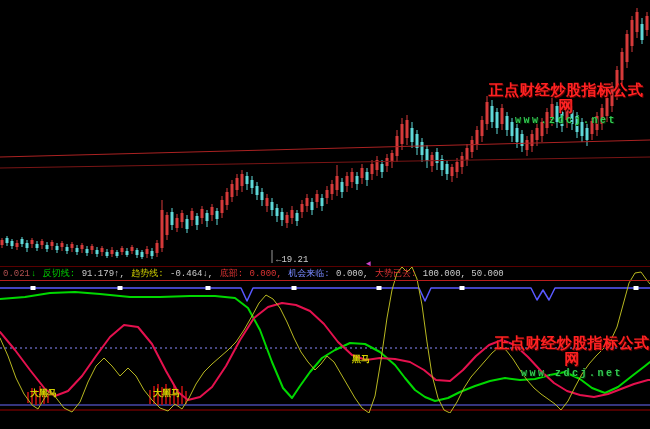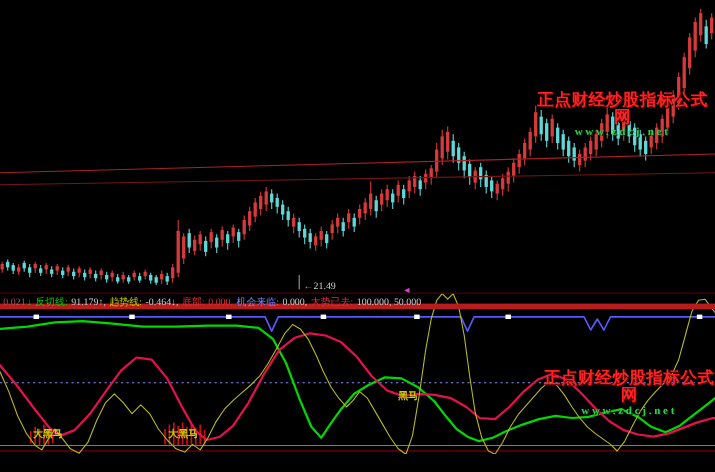--- a/index.html
+++ b/index.html
@@ -1,28 +1,28 @@
 <!DOCTYPE html>
 <html><head>
 <meta charset="utf-8">
 <style>
   html,body{margin:0;padding:0;background:#000;}
   .screen{position:relative;width:650px;height:413px;background:#000;overflow:hidden;
-          font-family:Liberation Serif, serif;}
+          font-family:Liberation Mono, monospace;}
   svg.gfx{position:absolute;left:0;top:0;z-index:1;}
   .watermark{position:absolute;z-index:3;text-align:center;line-height:1.05;pointer-events:none;}
   .wm-line1{display:block;font-weight:bold;font-size:15px;letter-spacing:0.5px;
             text-shadow:1px 1px 0 #5a0000;}
   .wm-line2{display:block;font-weight:bold;font-size:10px;letter-spacing:2.5px;
             text-shadow:1px 1px 0 #003300;}
   .wm-upper{left:482px;top:84px;width:168px;}
   .wm-lower{left:492px;top:337px;width:160px;}
   #indicator-row{position:absolute;left:0;top:266px;width:650px;height:15px;z-index:4;
                  font-size:9px;line-height:15px;white-space:nowrap;padding-left:3px;
-                 border-top:1px solid #5a0000;border-bottom:5px solid #b91c1c;
+                 border-top:1px solid #5a0000;border-bottom:1px solid #b91c1c;
                  box-sizing:border-box;background:transparent;}
   #indicator-row span{margin-right:1px;}
   .anno{position:absolute;z-index:2;color:#cfcf00;font-size:9px;line-height:10px;
         font-weight:bold;}
   #price-label{position:absolute;left:276px;top:255px;z-index:2;color:#cccccc;
                font-size:9px;line-height:10px;}
   #price-label .arr{color:#aaaaaa;}
   #scroll-arrow{position:absolute;left:366px;top:259px;z-index:5;color:#cc44cc;
                 font-size:8px;line-height:9px;cursor:pointer;}
 </style>
@@ -348,22 +348,22 @@
   <div class="watermark wm-upper">
     <span class="wm-line1" style="color: rgb(255, 34, 34);">正点财经炒股指标公式网</span>
     <span class="wm-line2" style="color: rgb(51, 204, 85);">www.zdcj.net</span>
   </div>
 
   <div class="watermark wm-lower">
     <span class="wm-line1" style="color: rgb(255, 34, 34);">正点财经炒股指标公式网</span>
     <span class="wm-line2" style="color: rgb(51, 204, 85);">www.zdcj.net</span>
   </div>
 
-  <div id="price-label"><span class="arr">←</span><span>21.49</span></div>
+  <div id="price-label"><span class="arr">←</span><span>19.21</span></div>
 
   <div id="scroll-arrow">◄</div>
 
   <div id="indicator-row"><span style="color: rgb(176, 80, 80);">0.021</span><span style="color: rgb(0, 204, 0);">↓ </span><span style="color: rgb(0, 204, 0);">反切线: </span><span style="color: rgb(204, 204, 204);">91.179↑, </span><span style="color: rgb(204, 204, 0);">趋势线: </span><span style="color: rgb(204, 204, 204);">-0.464↓, </span><span style="color: rgb(221, 51, 51);">底部: </span><span style="color: rgb(221, 51, 51);">0.000, </span><span style="color: rgb(119, 136, 255);">机会来临: </span><span style="color: rgb(204, 204, 204);">0.000, </span><span style="color: rgb(221, 51, 51);">大势已去: </span><span style="color: rgb(204, 204, 204);">100.000, 50.000</span></div>
 
 <div class="anno" style="left: 30px; top: 389px;">大黑马</div>
     <div class="anno" style="left: 153px; top: 389px;">大黑马</div>
-    <div class="anno" style="left: 362px; top: 355px;">黑马</div>
+    <div class="anno" style="left: 352px; top: 355px;">黑马</div>
   </div>
 
 </body></html>

